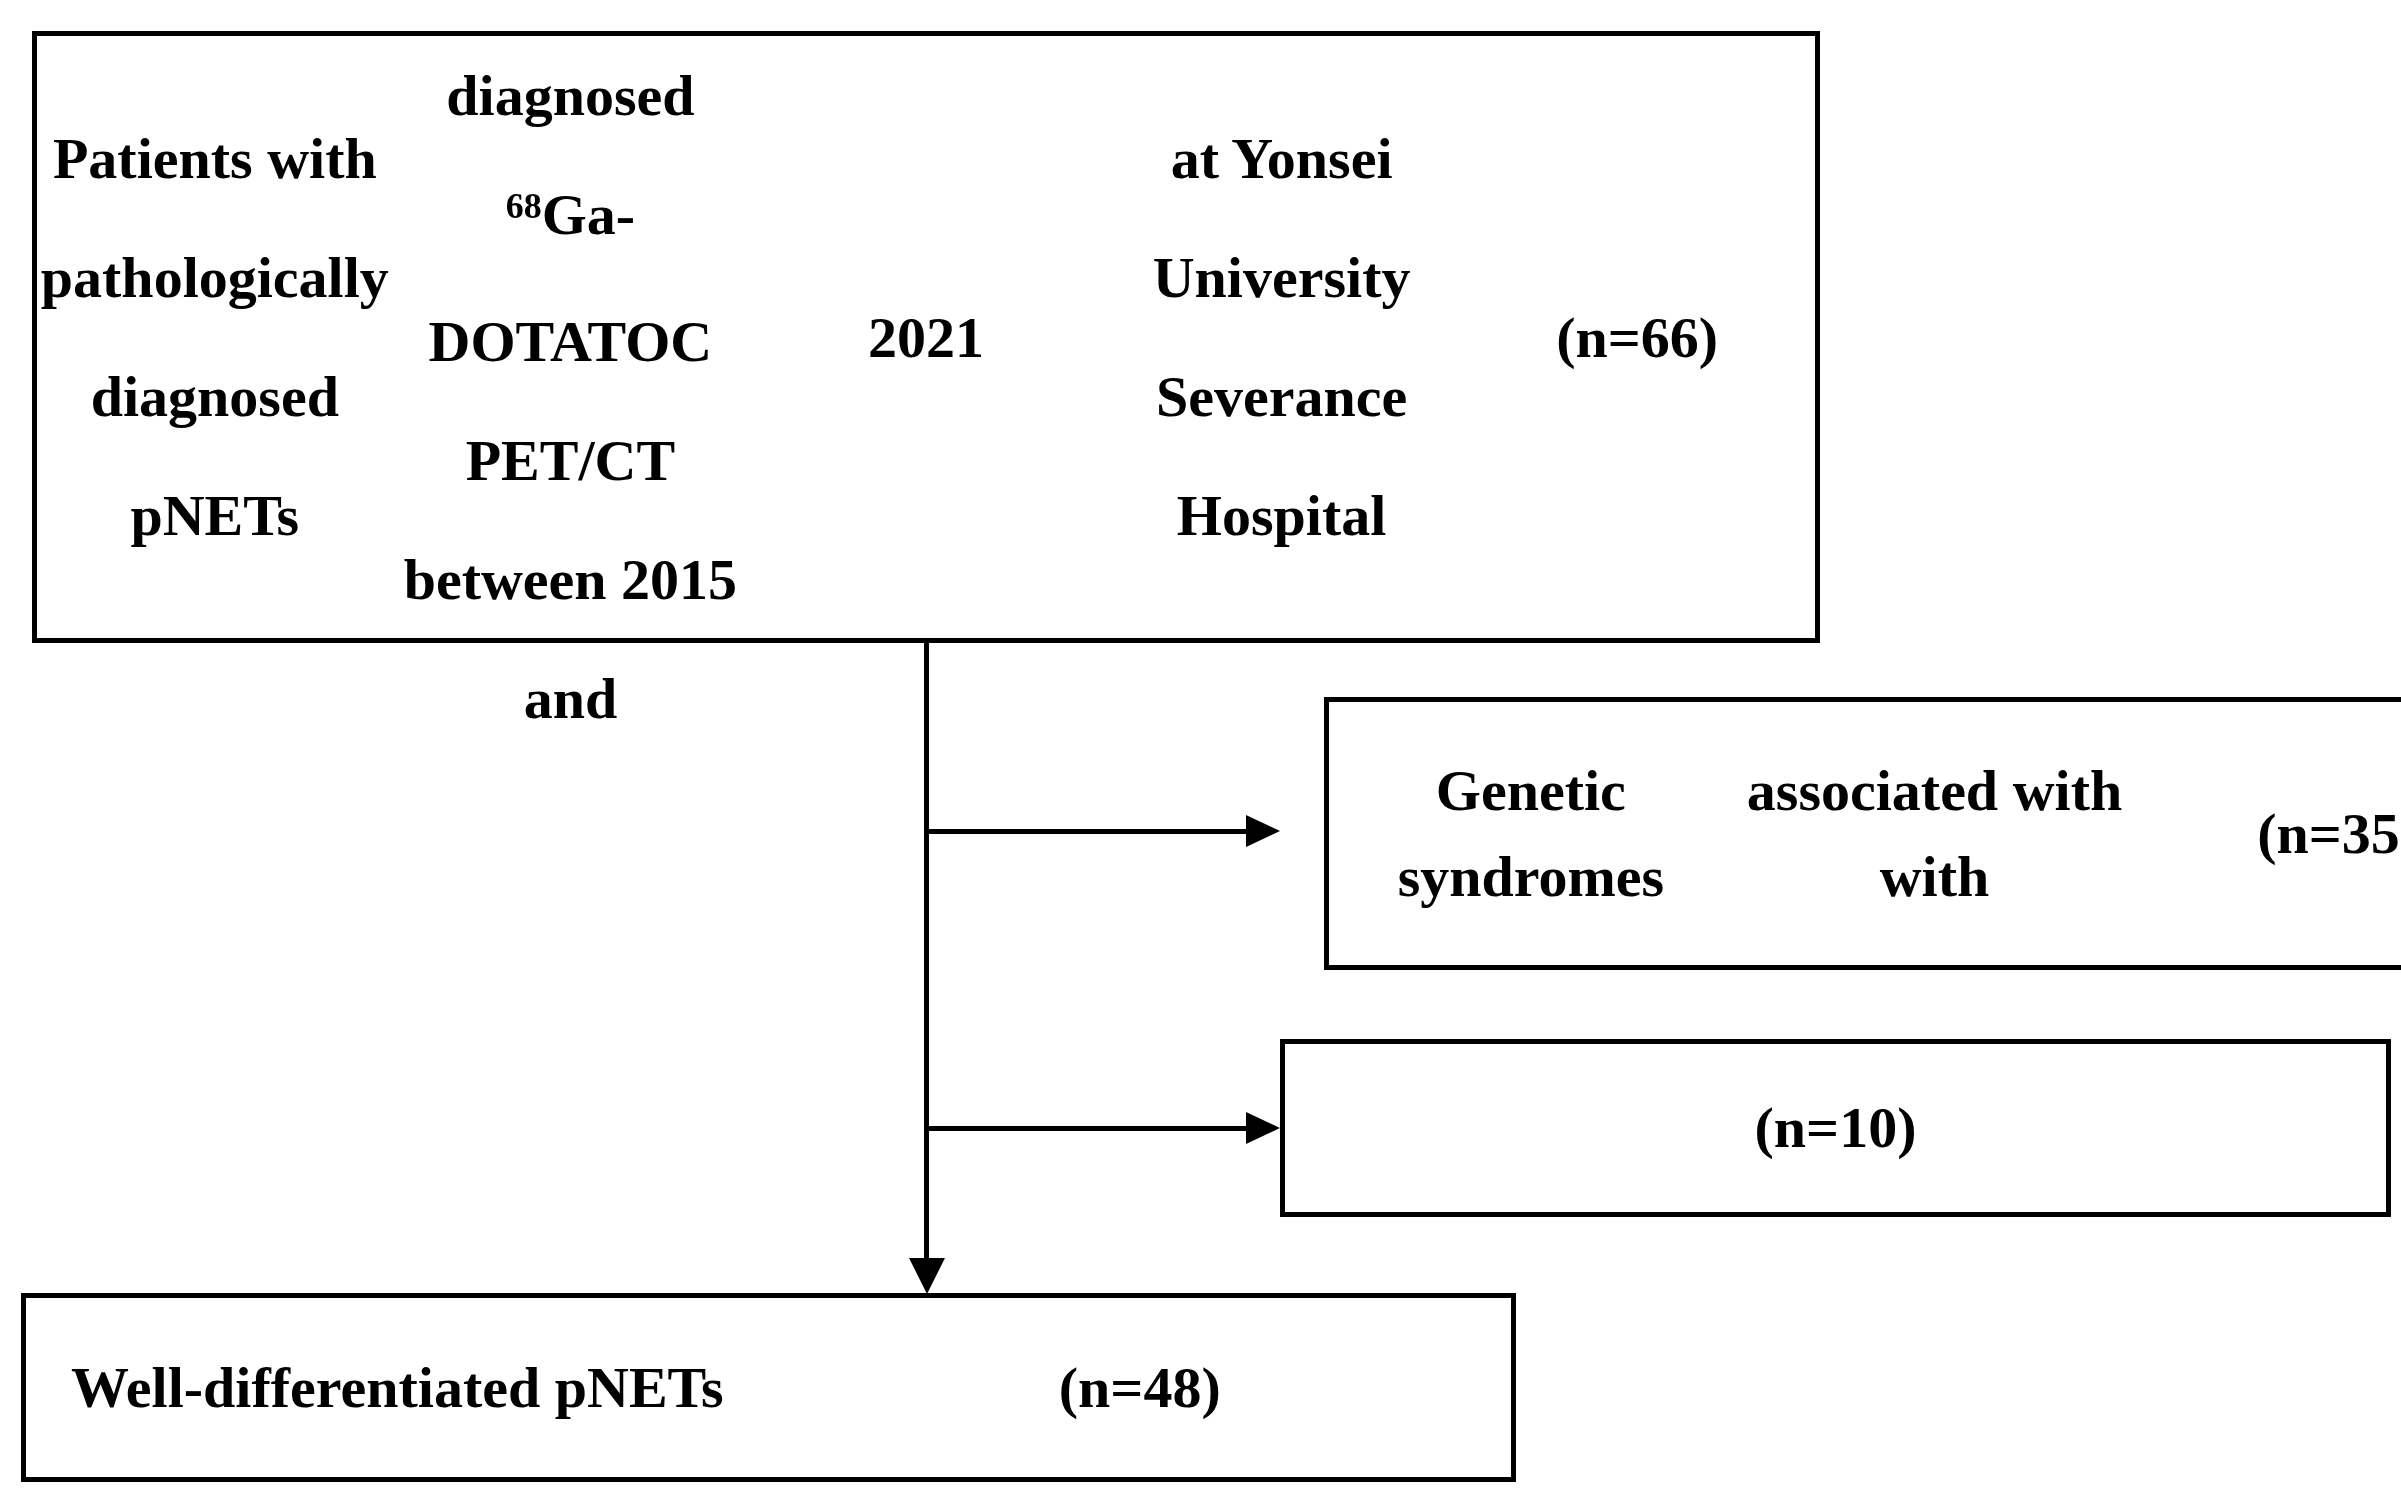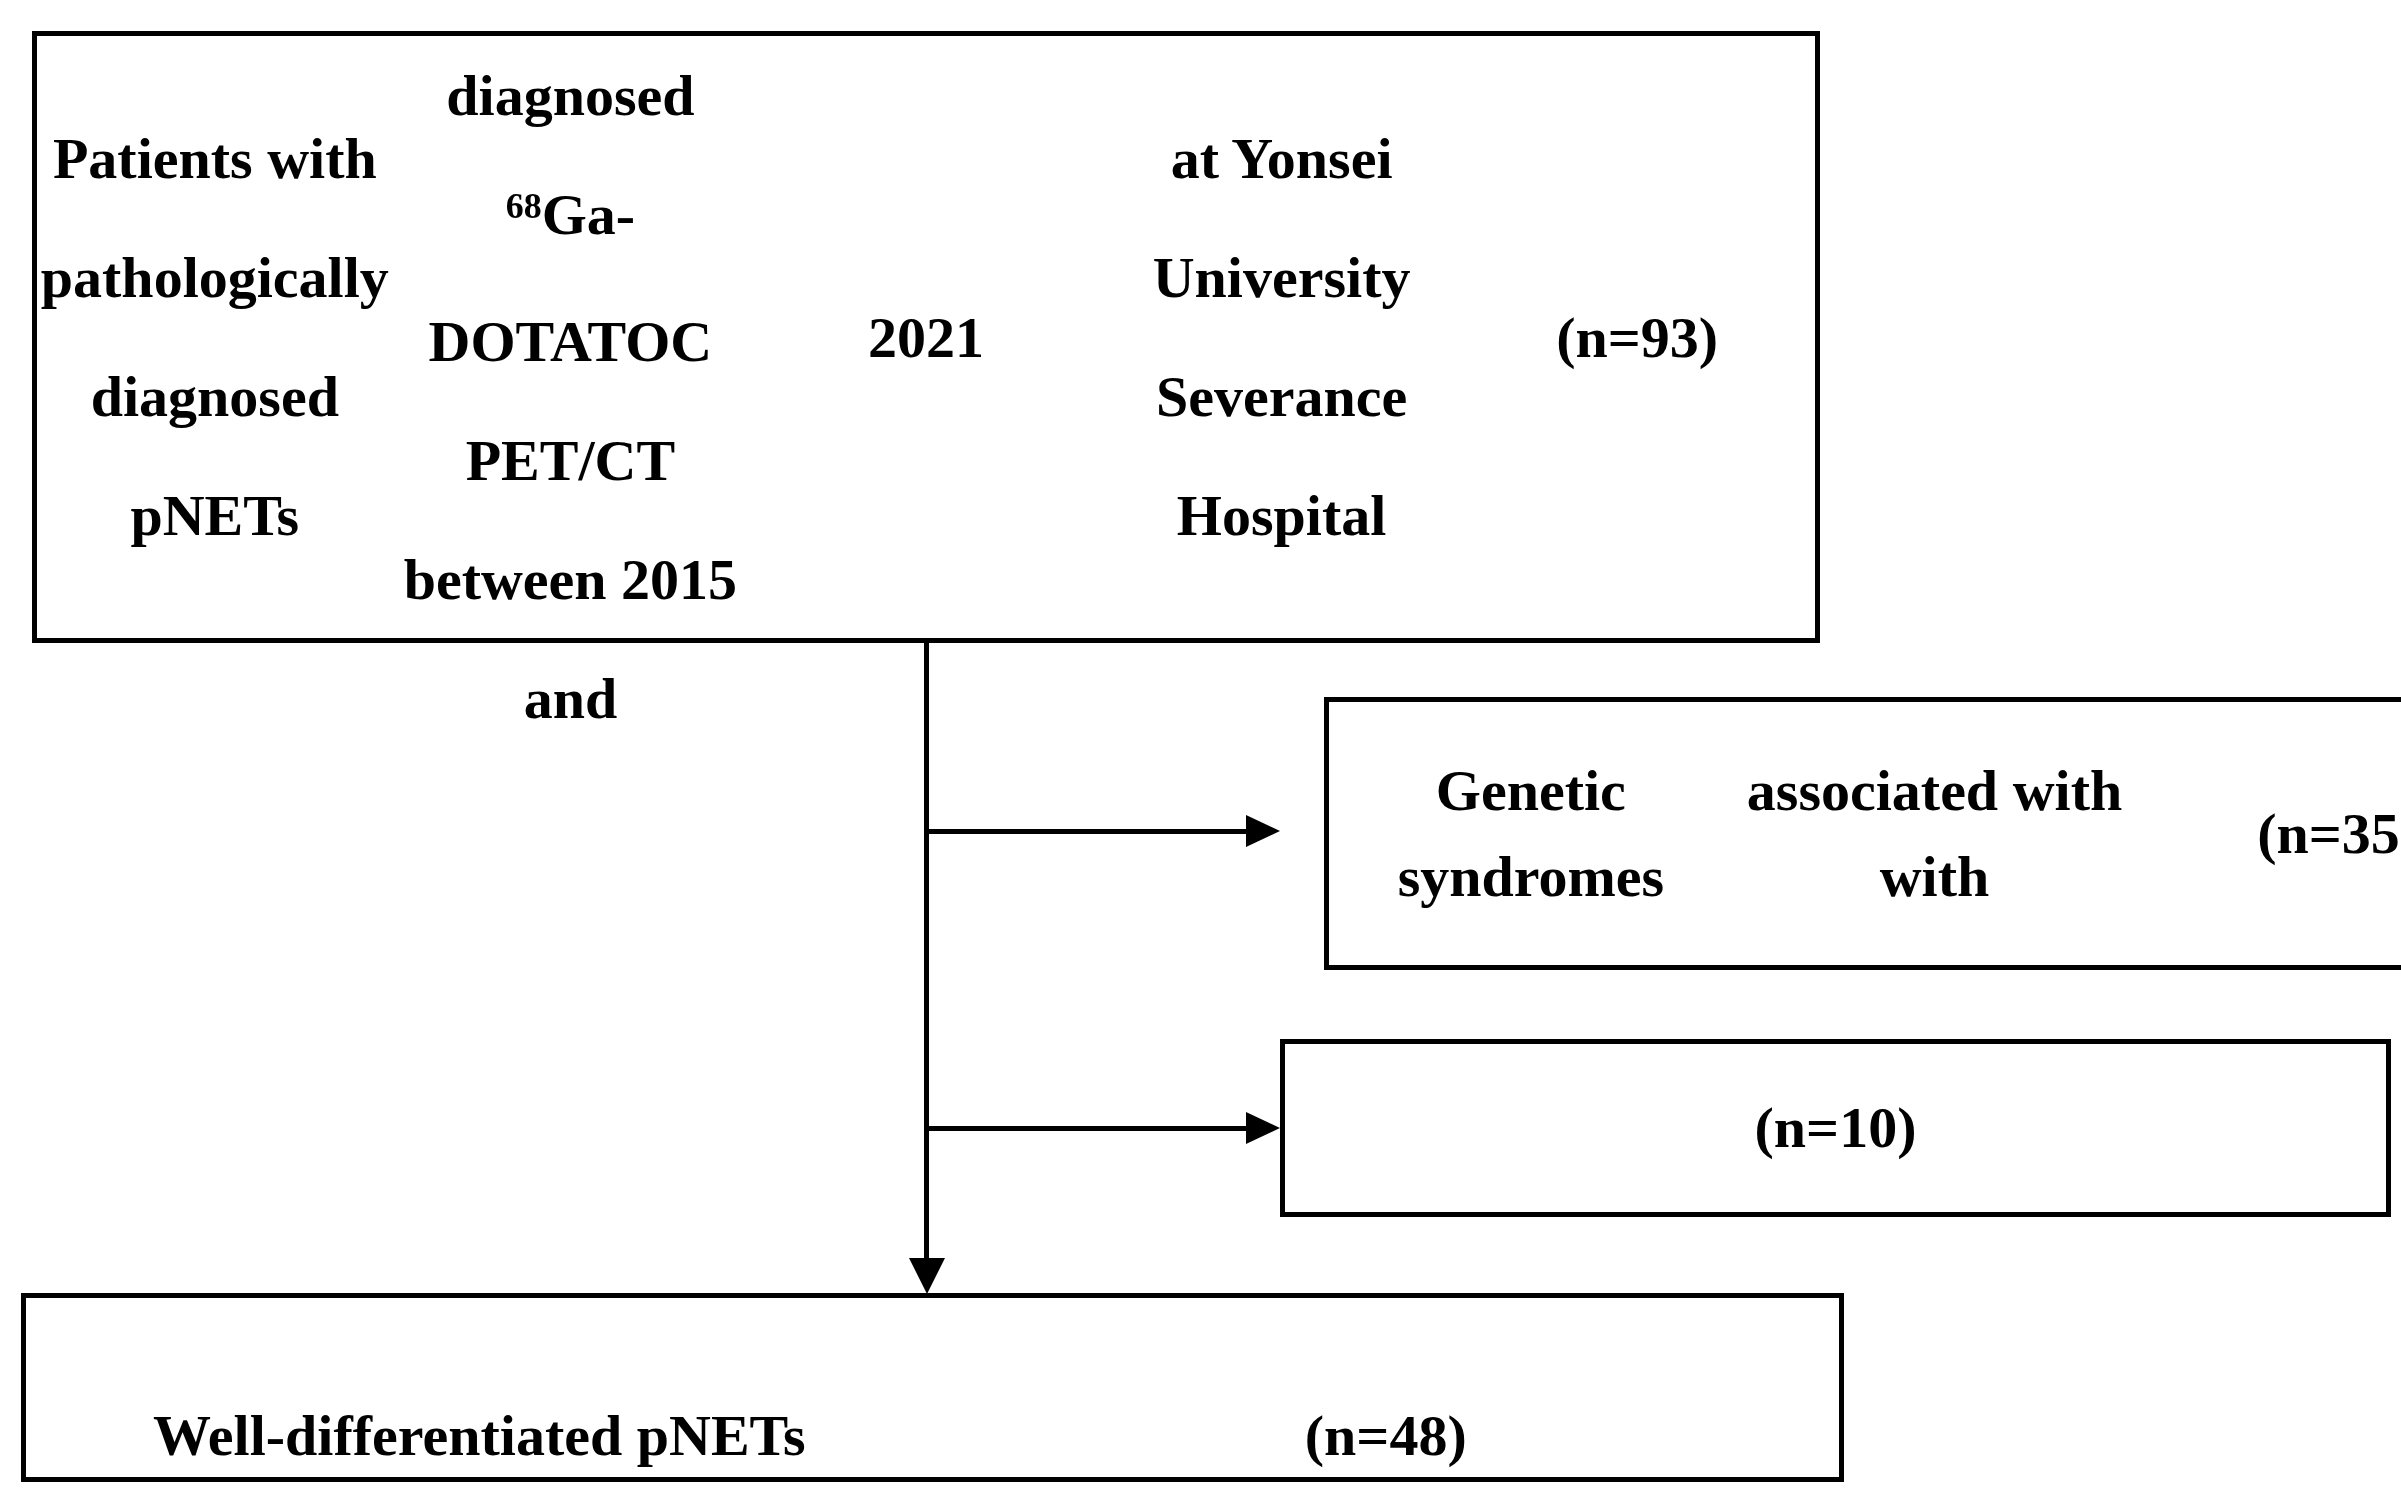--- a/index.html
+++ b/index.html
@@ -21,21 +21,21 @@
     flex-direction: row;
     justify-content: center;
     align-items: center;
     text-align: center;
     font-size: 58px;
   }
   .box .line { width: 100%; }
   .box-cohort   { left: 32px;   top: 31px;   width: 1788px; height: 612px; line-height: 119px; }
   .box-genetic  { left: 1324px; top: 697px;  width: 1221px; height: 273px; line-height: 86px; }
   .box-g3       { left: 1280px; top: 1039px; width: 1111px; height: 178px; line-height: 82px; }
-  .box-final    { left: 21px;   top: 1293px; width: 1823px; height: 189px; line-height: 82px; align-items: flex-end; }
+  .box-final    { left: 21px;   top: 1293px; width: 1495px; height: 189px; line-height: 82px; }
   .sup {
     font-size: 0.62em;
     vertical-align: baseline;
     position: relative;
     top: -0.42em;
   }
   .connector { position: absolute; background: #000000; }
   .v-trunk      { left: 924px; top: 643px;  width: 5.1px;   height: 618px; }
   .h-branch-1   { left: 924px; top: 829px;  width: 322px; height: 5.1px; }
   .h-branch-2   { left: 924px; top: 1126px; width: 322px; height: 5.1px; }
@@ -59,21 +59,21 @@
 
 <div class="canvas">
 
   <div class="box box-cohort">
     <div class="line">Patients with pathologically diagnosed pNETs</div>
     <div class="line">
       <span>who diagnosed </span><span class="sup">68</span><span>Ga-DOTATOC PET/CT between 2015 and</span>
     </div>
     <div class="line">2021</div>
     <div class="line">at Yonsei University Severance Hospital</div>
-    <div class="line">(n=93)</div>
+    <div class="line">(n=66)</div>
   </div>
 
   <div class="box box-genetic">
     <div class="line">Genetic syndromes</div>
     <div class="line">associated with with</div>
     <div class="line">(n=35)</div>
   </div>
 
   <div class="box box-g3">
     <div class="line">(n=10)</div>

